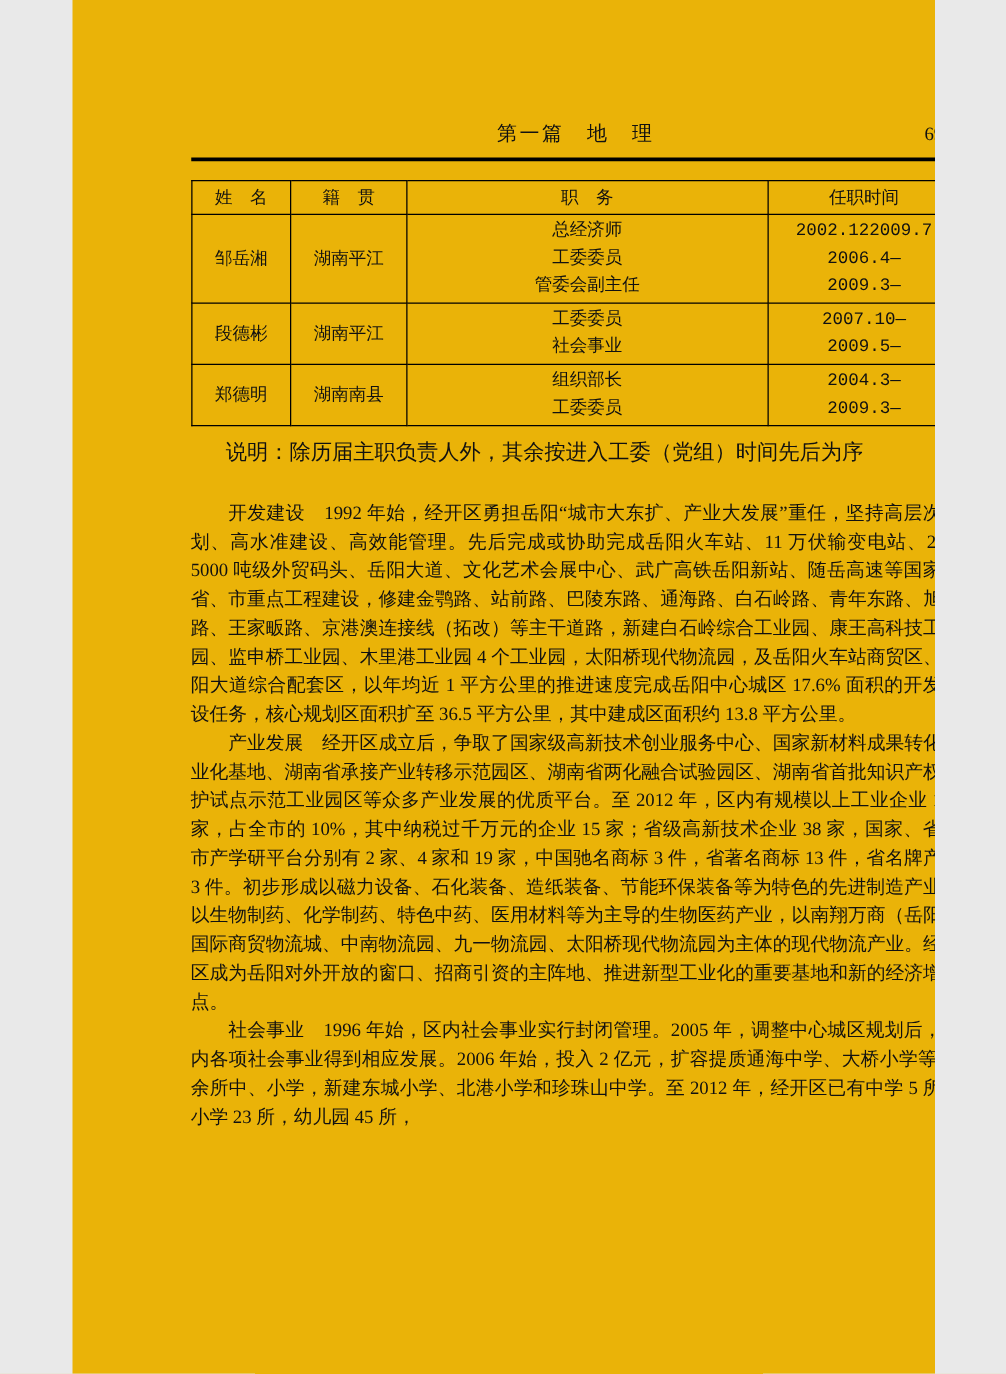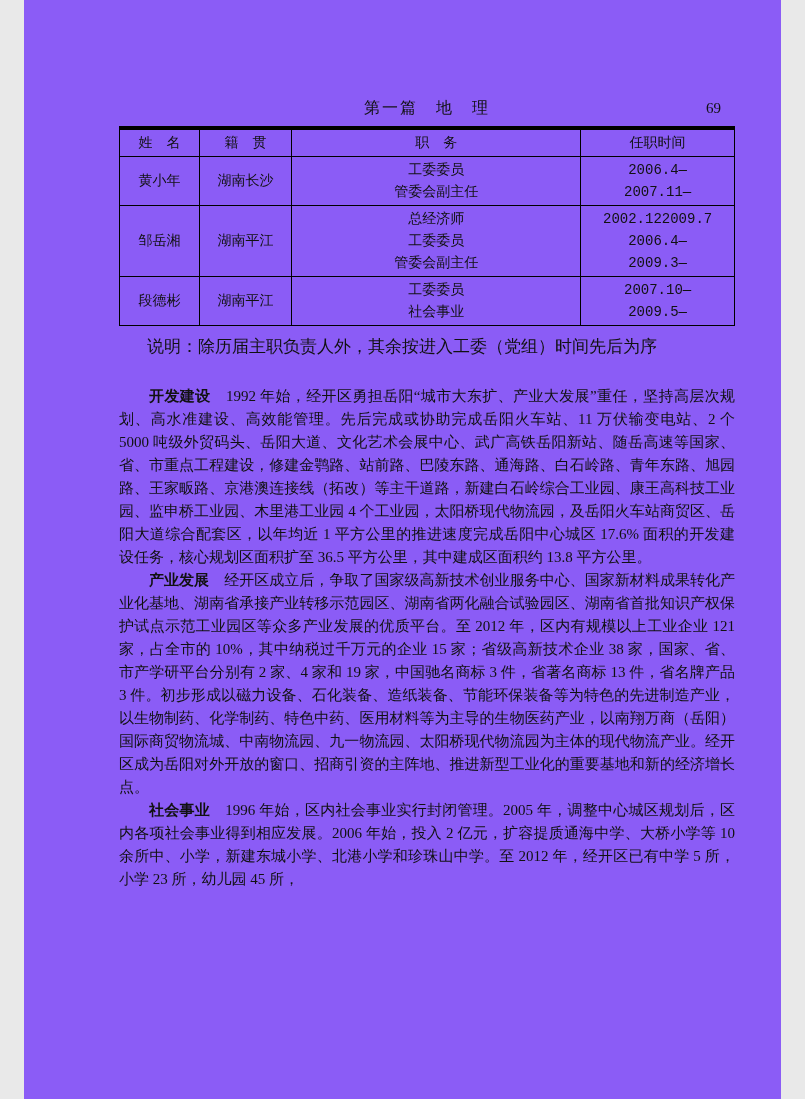--- a/index.html
+++ b/index.html
@@ -3,23 +3,23 @@
 <meta charset="utf-8">
 <style>
   * { box-sizing: border-box; margin: 0; padding: 0; }
   html, body { background: #e9e9e9; }
   body {
     font-family: "Liberation Serif", "DejaVu Serif", serif;
     color: #111;
   }
   .page {
     position: relative;
-    width: 757px;
+    width: 690px;
     height: 1099px;
-    background: #8b5cf6;
+    background: #eab308;
     margin: 0 auto;
     overflow: hidden;
   }
   .content {
     position: absolute;
     left: 95px;
     top: 96px;
     width: 616px;
   }
   .page-header {
@@ -38,20 +38,21 @@
     letter-spacing: 0;
   }
   .header-rule {
     height: 3px;
     background: #000;
     margin-top: 6px;
   }
   table.roster {
     width: 100%;
     border-collapse: collapse;
+    margin-top: 15px;
     font-size: 14px;
     table-layout: fixed;
   }
   table.roster th, table.roster td {
     border: 1px solid #000;
     text-align: center;
     vertical-align: middle;
     padding: 2px 4px;
   }
   table.roster th {
@@ -71,21 +72,21 @@
   .body-text {
     margin-top: 27px;
     font-size: 15px;
     line-height: 23px;
     text-align: justify;
   }
   .body-text p {
     text-indent: 2em;
     margin: 0;
   }
-  .p-lead { font-weight: bold; }
+  .p-lead { font-weight: normal; }
   .p-lead::after { content: "\3000"; }
 </style>
 </head>
 <body>
 
 <div class="page">
   <div class="content">
 
     <div class="page-header">
       <span class="header-title">第一篇　地　理</span>
@@ -96,32 +97,20 @@
     <table class="roster">
       <thead>
         <tr>
           <th class="col-name">姓　名</th>
           <th class="col-origin">籍　贯</th>
           <th class="col-pos">职　务</th>
           <th class="col-time">任职时间</th>
         </tr>
       </thead>
       <tbody>
-          <tr>
-            <td class="col-name">黄小年</td>
-            <td class="col-origin">湖南长沙</td>
-            <td class="col-pos">
-              <div class="cell-line">工委委员</div>
-              <div class="cell-line">管委会副主任</div>
-            </td>
-            <td class="col-time">
-              <div class="cell-line">2006.4—</div>
-              <div class="cell-line">2007.11—</div>
-            </td>
-          </tr>
           <tr>
             <td class="col-name">邹岳湘</td>
             <td class="col-origin">湖南平江</td>
             <td class="col-pos">
               <div class="cell-line">总经济师</div>
               <div class="cell-line">工委委员</div>
               <div class="cell-line">管委会副主任</div>
             </td>
             <td class="col-time">
               <div class="cell-line">2002.122009.7</div>
@@ -134,20 +123,32 @@
             <td class="col-origin">湖南平江</td>
             <td class="col-pos">
               <div class="cell-line">工委委员</div>
               <div class="cell-line">社会事业</div>
             </td>
             <td class="col-time">
               <div class="cell-line">2007.10—</div>
               <div class="cell-line">2009.5—</div>
             </td>
           </tr>
+          <tr>
+            <td class="col-name">郑德明</td>
+            <td class="col-origin">湖南南县</td>
+            <td class="col-pos">
+              <div class="cell-line">组织部长</div>
+              <div class="cell-line">工委委员</div>
+            </td>
+            <td class="col-time">
+              <div class="cell-line">2004.3—</div>
+              <div class="cell-line">2009.3—</div>
+            </td>
+          </tr>
         </tbody>
     </table>
 
     <div class="table-note">说明：除历届主职负责人外，其余按进入工委（党组）时间先后为序</div>
 
     <div class="body-text">
       <p>
         <b class="p-lead">开发建设</b><span>1992 年始，经开区勇担岳阳“城市大东扩、产业大发展”重任，坚持高层次规划、高水准建设、高效能管理。先后完成或协助完成岳阳火车站、11 万伏输变电站、2 个 5000 吨级外贸码头、岳阳大道、文化艺术会展中心、武广高铁岳阳新站、随岳高速等国家、省、市重点工程建设，修建金鹗路、站前路、巴陵东路、通海路、白石岭路、青年东路、旭园路、王家畈路、京港澳连接线（拓改）等主干道路，新建白石岭综合工业园、康王高科技工业园、监申桥工业园、木里港工业园 4 个工业园，太阳桥现代物流园，及岳阳火车站商贸区、岳阳大道综合配套区，以年均近 1 平方公里的推进速度完成岳阳中心城区 17.6% 面积的开发建设任务，核心规划区面积扩至 36.5 平方公里，其中建成区面积约 13.8 平方公里。</span>
       </p>
       <p>

